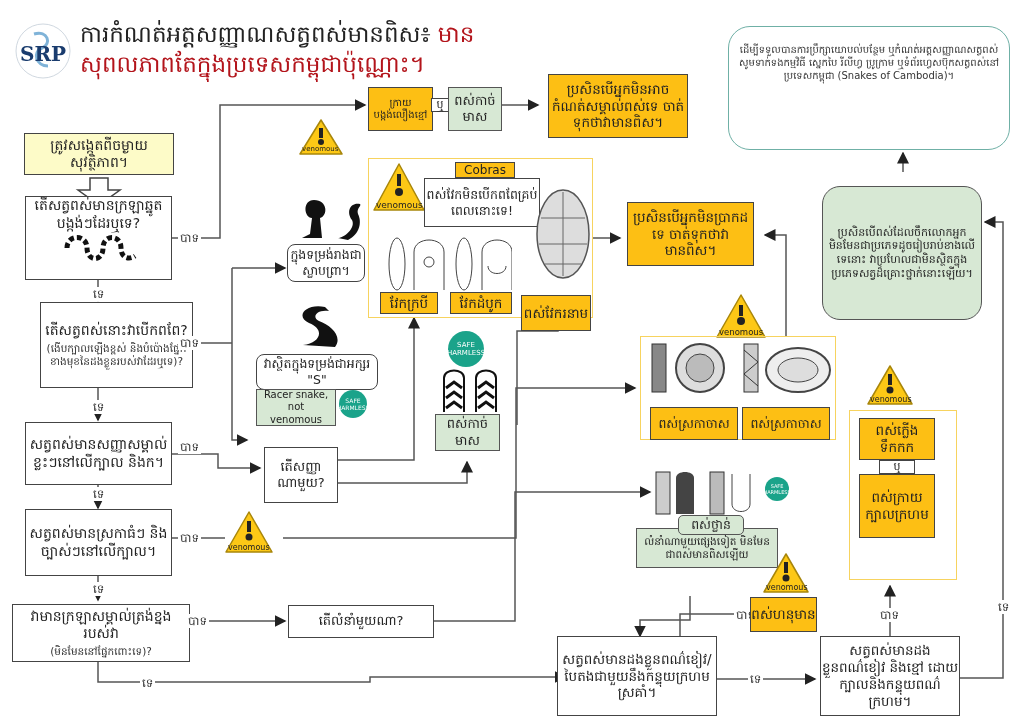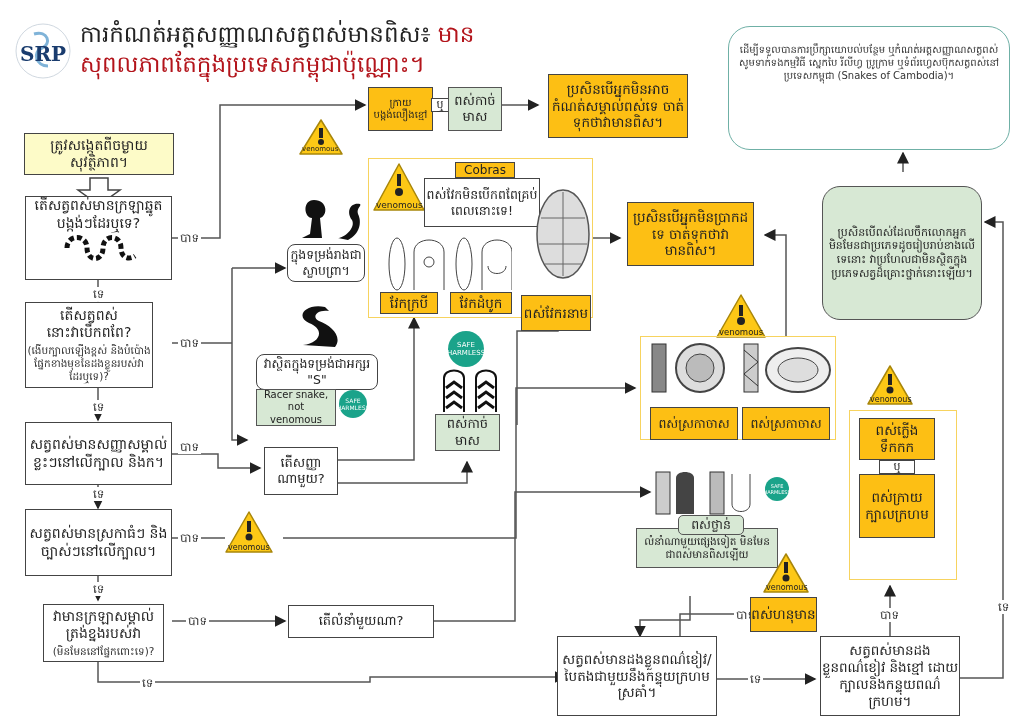--- a/index.html
+++ b/index.html
@@ -116,40 +116,40 @@
 
 <div class="box q" style="left:25px;top:196px;width:147px;height:84px;justify-content:flex-start;">
   <span>តើសត្វពស់មានក្រឡាឆ្នូតបង្កង់ៗដែរឬទេ?</span>
   <svg width="80" height="32">
     <path d="M8,16 C8,2 28,2 28,16 C28,30 44,30 44,16 C44,2 62,2 62,16 C62,26 70,28 76,24" stroke="#111" stroke-width="5" stroke-dasharray="5,3" fill="none"></path>
   </svg>
 </div>
 <span class="lbl" style="left:178px;top:231px;">បាទ</span>
 <span class="lbl" style="left:91px;top:287px;">ទេ</span>
 
-<div class="box q" style="left:25px;top:302px;width:128px;height:86px;">
+<div class="box q" style="left:40px;top:302px;width:153px;height:86px;">
   <span>តើសត្វពស់នោះវាបើកពពែ?</span>
   <span class="small">(ងើបក្បាលឡើងខ្ពស់ និងបំប៉ោងផ្នែកខាងមុខនៃដងខ្លួនរបស់វាដែរឬទេ)?</span>
 </div>
 <span class="lbl" style="left:178px;top:336px;">បាទ</span>
 <span class="lbl" style="left:91px;top:400px;">ទេ</span>
 
 <div class="box q" style="left:25px;top:422px;width:147px;height:63px;">
   <span>សត្វពស់មានសញ្ញាសម្គាល់ខ្លះៗនៅលើក្បាល និងក។</span>
 </div>
 <span class="lbl" style="left:178px;top:440px;">បាទ</span>
 <span class="lbl" style="left:91px;top:487px;">ទេ</span>
 
 <div class="box q" style="left:25px;top:509px;width:147px;height:67px;">
   <span>សត្វពស់មានស្រកាធំៗ និងច្បាស់ៗនៅលើក្បាល។</span>
 </div>
 <span class="lbl" style="left:178px;top:531px;">បាទ</span>
 <span class="lbl" style="left:91px;top:582px;">ទេ</span>
 
-<div class="box q" style="left:43px;top:604px;width:121px;height:58px;">
+<div class="box q" style="left:12px;top:604px;width:178px;height:58px;">
   <span>វាមានក្រឡាសម្គាល់ត្រង់ខ្នងរបស់វា</span>
   <span class="small">(មិនមែននៅផ្នែកពោះទេ)?</span>
 </div>
 <span class="lbl" style="left:186px;top:614px;">បាទ</span>
 <span class="lbl" style="left:140px;top:676px;">ទេ</span>
 
 <div class="box yellow" style="left:368px;top:87px;width:65px;height:44px;font-size:10px;">
   <span>ក្រាយបង្កង់លឿងខ្មៅ</span>
 </div>
 <div class="box" style="left:431px;top:98px;width:18px;height:14px;border:1px solid #444;background:#fff;font-size:11px;">
@@ -223,21 +223,21 @@
   <span>វាស្ថិតក្នុងទម្រង់ជាអក្សរ "S"</span>
 </div>
 <div class="box green" style="left:256px;top:389px;width:80px;height:37px;font-size:10px;padding:0 4px;">
   <span>Racer snake, not venomous</span>
 </div>
 <div class="safe" style="left:339px;top:390px;width:28px;height:28px;">
   <span>SAFE</span>
   <span>HARMLESS</span>
 </div>
 
-<div class="box q" style="left:264px;top:447px;width:74px;height:48px;font-size:13px;">
+<div class="box q" style="left:264px;top:447px;width:74px;height:56px;font-size:13px;">
   <span>តើសញ្ញាណាមួយ?</span>
 </div>
 
 <div class="safe" style="left:448px;top:331px;width:36px;height:36px;font-size:7px;">
   <span>SAFE</span>
   <span>HARMLESS</span>
 </div>
 <svg class="abs" style="left:440px;top:368px;" width="66" height="44">
   <path d="M4,44 L4,10 C4,0 24,0 24,10 L24,44" fill="#fff" stroke="#111" stroke-width="2"></path>
   <path d="M6,20 L14,14 L22,20 M6,30 L14,24 L22,30 M6,40 L14,34 L22,40" stroke="#111" stroke-width="3" fill="none"></path>

